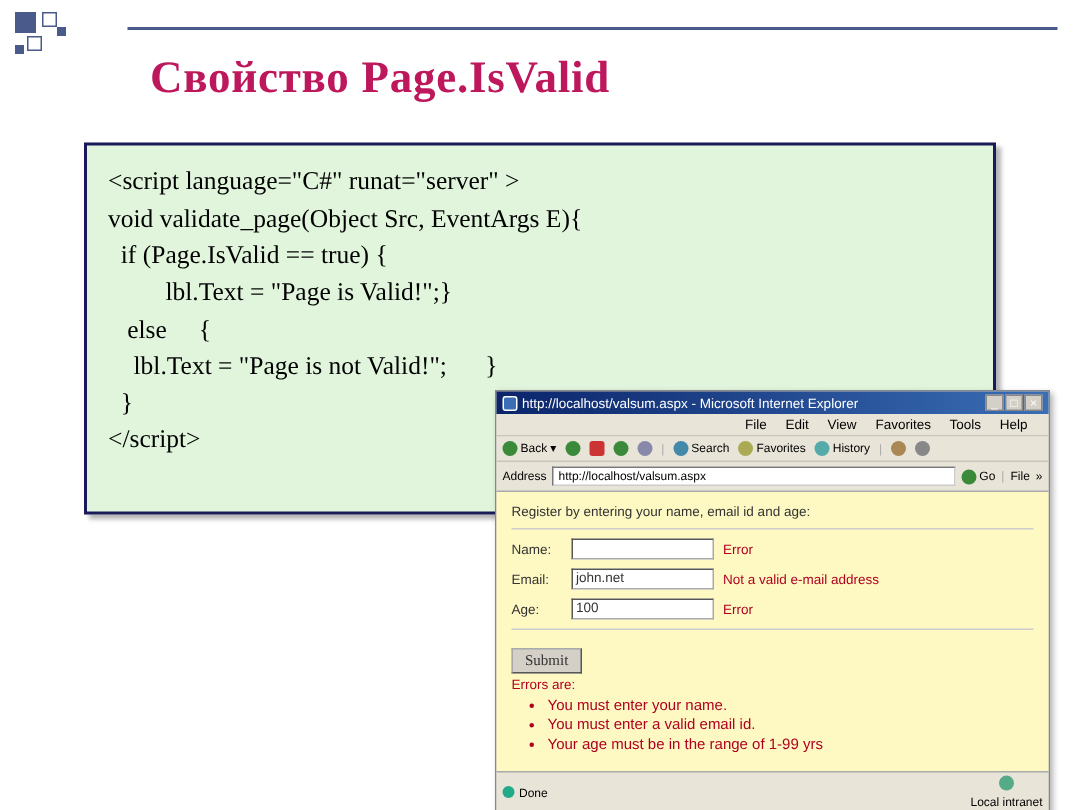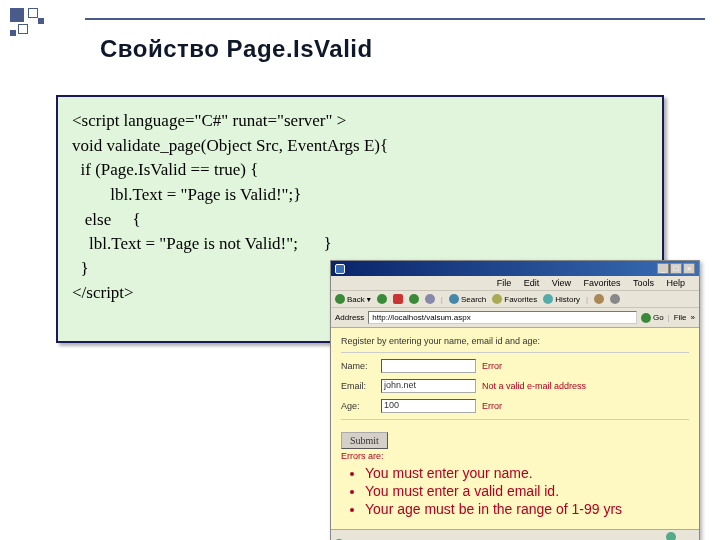--- a/index.html
+++ b/index.html
@@ -4,44 +4,44 @@
 <style>
   * { box-sizing: border-box; margin: 0; padding: 0; }
   body { width: 720px; height: 540px; background: #fff; font-family: Arial, sans-serif; position: relative; overflow: hidden; }
   
   .corner-decoration { position: absolute; top: 8px; left: 10px; }
   .sq { position: absolute; background: #4a5a8a; }
   .sq.outline { background: transparent; border: 1px solid #4a5a8a; }
   
   .top-border { position: absolute; top: 18px; left: 85px; width: 620px; height: 2px; background: #4a5a8a; }
   
-  .page-title { position: absolute; top: 35px; left: 100px; font-family: Liberation Sans, sans-serif; font-size: 24px; font-weight: 900; color: #0f172a; letter-spacing: 0.5px; }
+  .page-title { position: absolute; top: 35px; left: 100px; font-family: Liberation Serif, serif; font-size: 30px; font-weight: 900; color: #be185d; letter-spacing: 0.5px; }
   
   .code-box { position: absolute; top: 95px; left: 56px; width: 608px; height: 248px; background: #e0f5dc; border: 2px solid #1a1a5a; box-shadow: 3px 3px 3px rgba(0,0,0,0.3); padding: 12px 14px; font-family: "Times New Roman", serif; font-size: 17px; line-height: 1.45; color: #000; }
   
   .browser { position: absolute; top: 260px; left: 330px; width: 370px; background: #e8e4d8; border: 1px solid #888; box-shadow: 2px 2px 4px rgba(0,0,0,0.3); font-family: Tahoma, sans-serif; font-size: 9px; }
   .browser-title { background: linear-gradient(to right, #0a246a, #3a6eb5); color: #fff; padding: 2px 4px; display: flex; align-items: center; gap: 3px; font-size: 9px; }
   .ie-icon { width: 10px; height: 10px; background: #3a6eb5; border: 1px solid #fff; border-radius: 2px; display: inline-block; }
   .win-btns { margin-left: auto; display: flex; gap: 1px; }
   .win-btn { width: 12px; height: 11px; background: #d4d0c8; border: 1px solid #888; font-size: 8px; text-align: center; line-height: 9px; cursor: default; }
   .menubar { background: #e8e4d8; padding: 2px 4px; border-bottom: 1px solid #c8c4b8; text-align: right; }
   .menubar span { margin-right: 10px; }
   .toolbar { background: #e8e4d8; padding: 3px 4px; border-bottom: 1px solid #c8c4b8; display: flex; align-items: center; gap: 6px; font-size: 8px; }
-  .tb-btn { display: inline-flex; align-items: center; gap: 2px; }
+  .tb-btn { display: inline-flex; align-items: flex-start; gap: 2px; }
   .tb-icon { width: 10px; height: 10px; border-radius: 50%; display: inline-block; }
   .addressbar { background: #e8e4d8; padding: 3px 4px; border-bottom: 1px solid #aaa; display: flex; align-items: center; gap: 4px; font-size: 8px; }
   .addr-input { background: #fff; border: 1px inset #ccc; padding: 1px 3px; flex: 1; font-size: 8px; }
   .content { background: #fef9c3; padding: 8px 10px; font-size: 9px; color: #333; }
   .form-row { display: flex; align-items: center; margin: 6px 0; gap: 6px; }
   .form-label { width: 34px; }
   .form-input { width: 95px; height: 14px; border: 1px inset #aaa; background: #fff; padding: 0 2px; font-size: 9px; }
   .err-text { color: #b00020; font-size: 9px; }
   .submit-btn { margin-top: 6px; padding: 2px 8px; background: #d4d0c8; border: 1px outset #aaa; font-family: Liberation Serif, serif; font-size: 10px; display: inline-block; }
   .errors-head { color: #b00020; font-size: 9px; margin-top: 2px; }
-  .err-list { color: #b00020; font-size: 14px; margin: 4px 0 4px 24px; }
+  .err-list { color: #b00020; font-size: 10px; margin: 4px 0 4px 24px; }
   .err-list li { list-style: disc; margin: 2px 0; }
   .statusbar { background: #e8e4d8; border-top: 1px solid #aaa; padding: 2px 4px; display: flex; align-items: center; font-size: 8px; }
   .statusbar .zone { margin-left: auto; display: flex; align-items: center; gap: 3px; flex-direction: column; }
   .green-circ { width: 8px; height: 8px; background: #2a8; border-radius: 50%; display: inline-block; }
   .hr { border: none; border-top: 1px solid #ccc; margin: 6px 0; }
 </style>
 </head>
 <body>
 
 <div class="corner-decoration">
@@ -62,20 +62,21 @@
   <div style="white-space:pre;">         lbl.Text = "Page is Valid!";}</div>
   <div style="white-space:pre;">   else     {</div>
   <div style="white-space:pre;">    lbl.Text = "Page is not Valid!";      }</div>
   <div style="white-space:pre;">  }</div>
   <div>&lt;/script&gt;</div>
 </div>
 
 <div class="browser">
   <div class="browser-title">
     <span class="ie-icon"></span>
+    <span>http://localhost/valsum.aspx - Microsoft Internet Explorer</span>
     <div class="win-btns">
       <span class="win-btn">_</span>
       <span class="win-btn">□</span>
       <span class="win-btn">×</span>
     </div>
   </div>
   <div class="menubar">
     <span>File</span>
     <span>Edit</span>
     <span>View</span>

